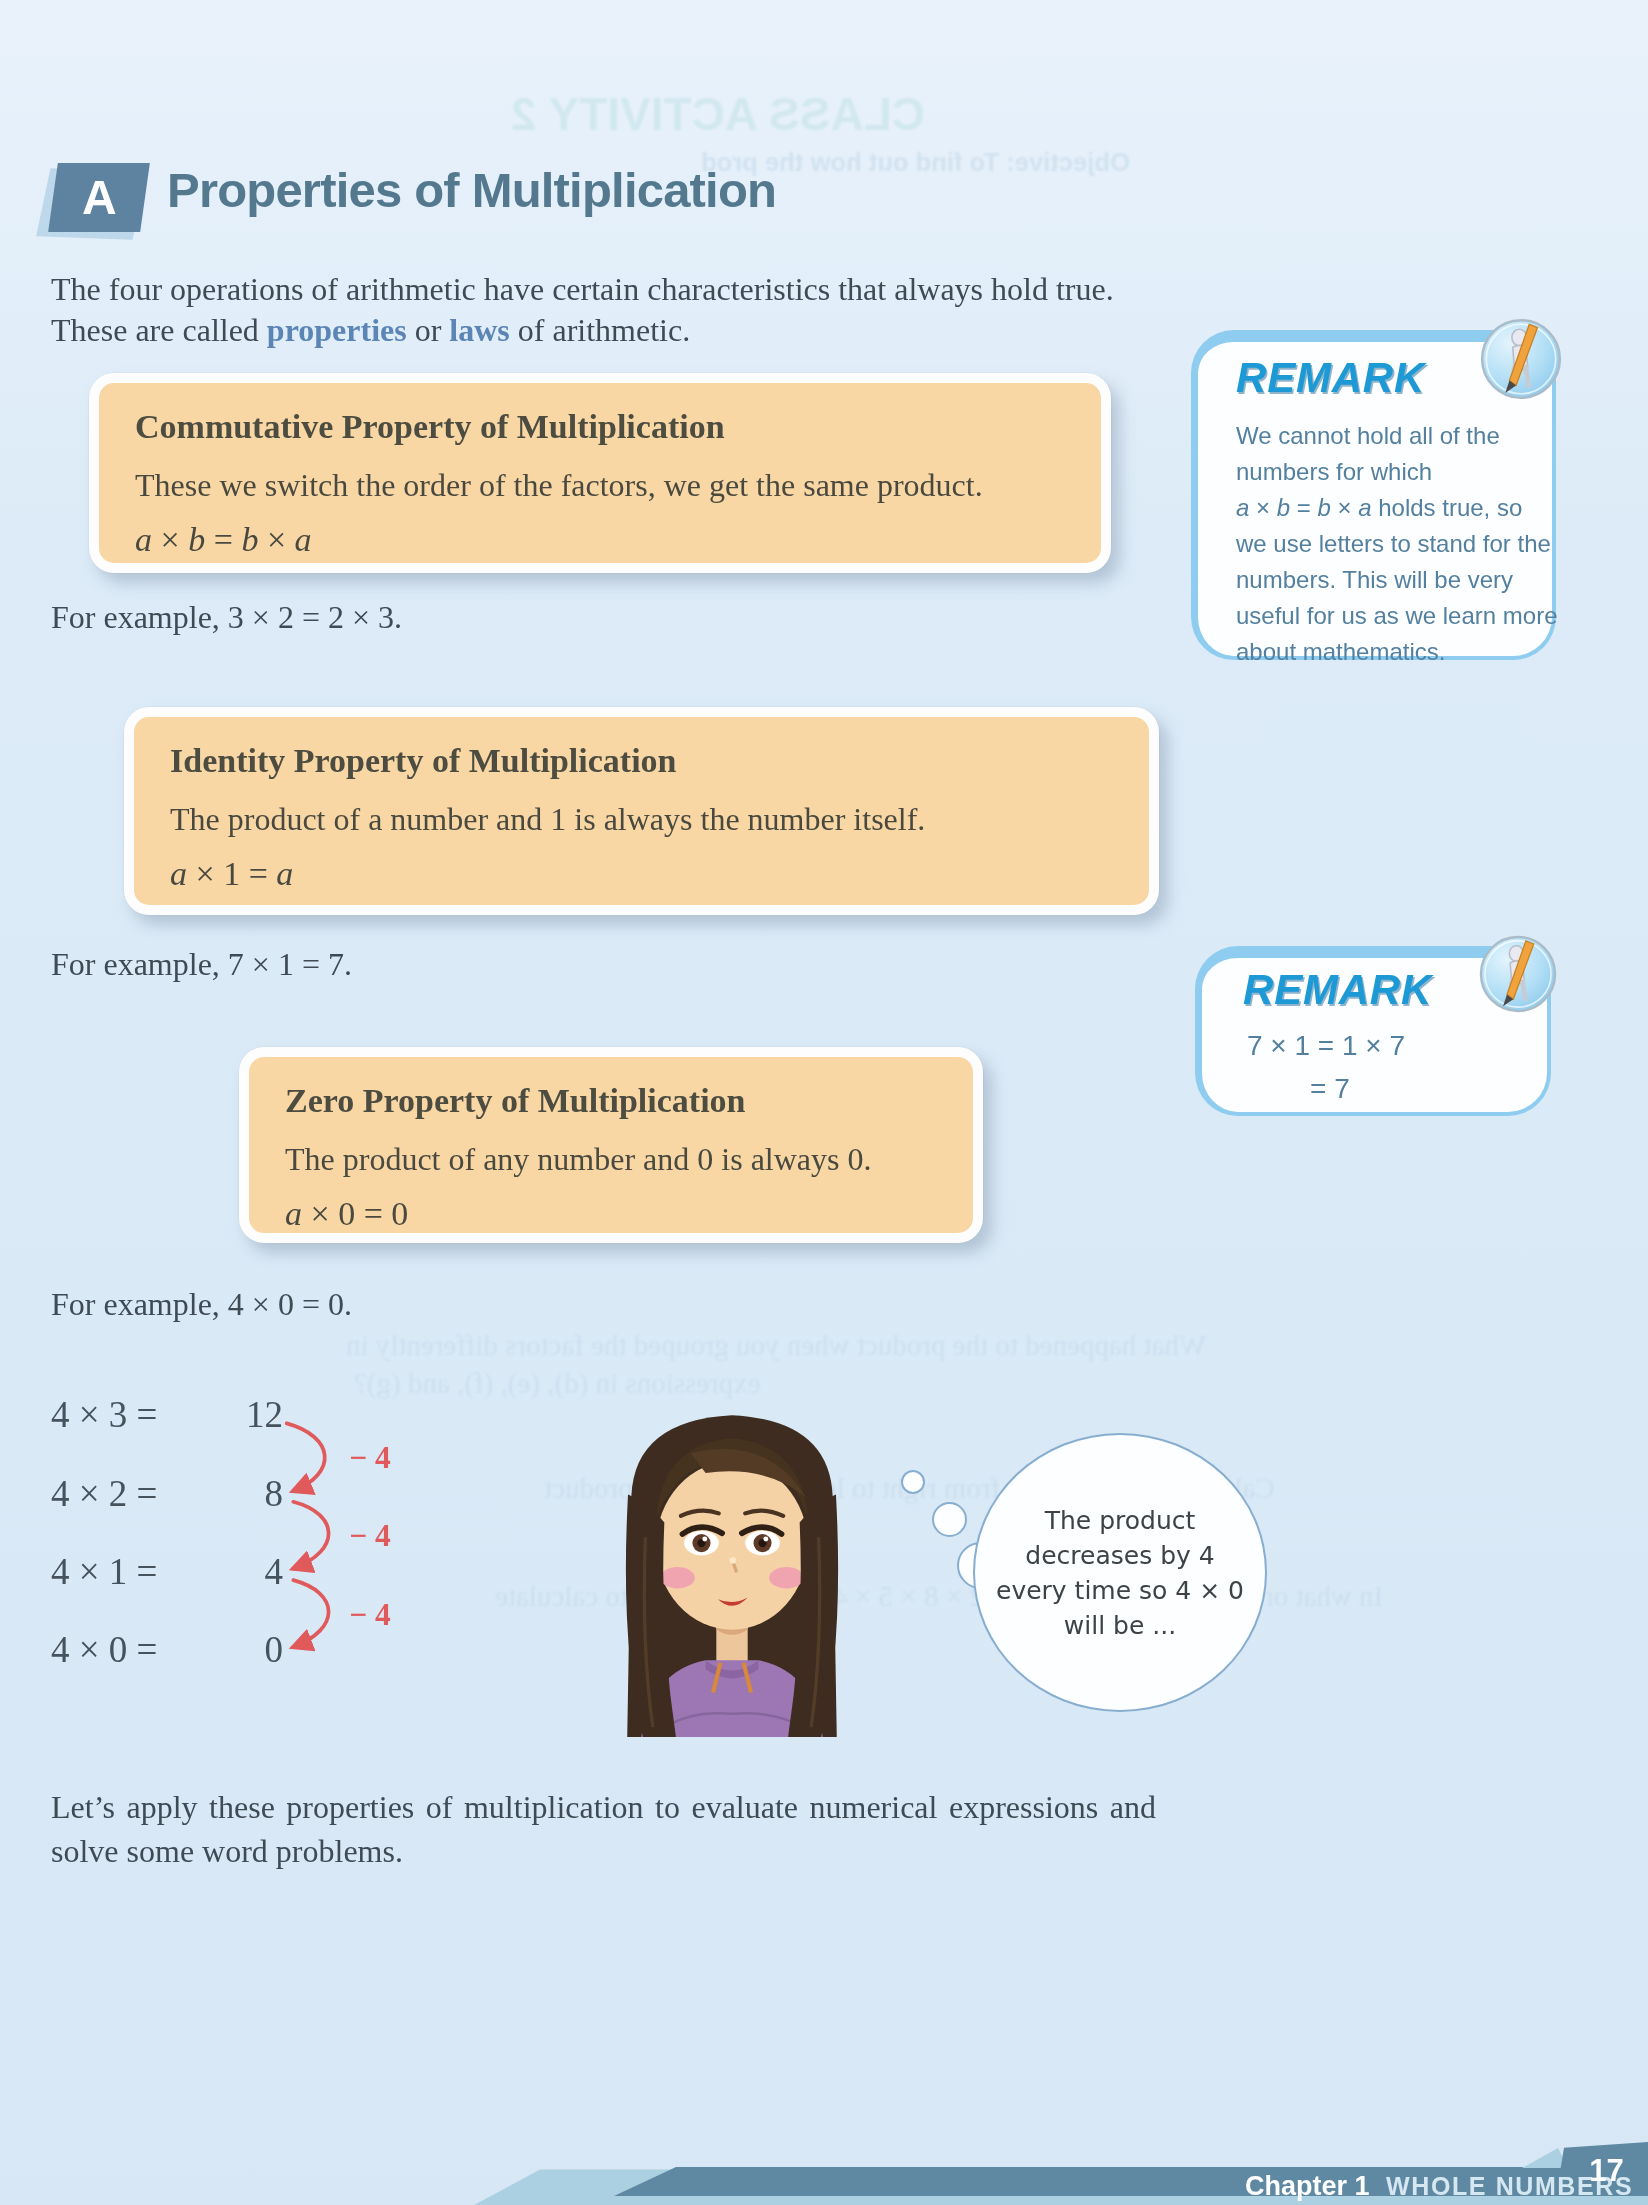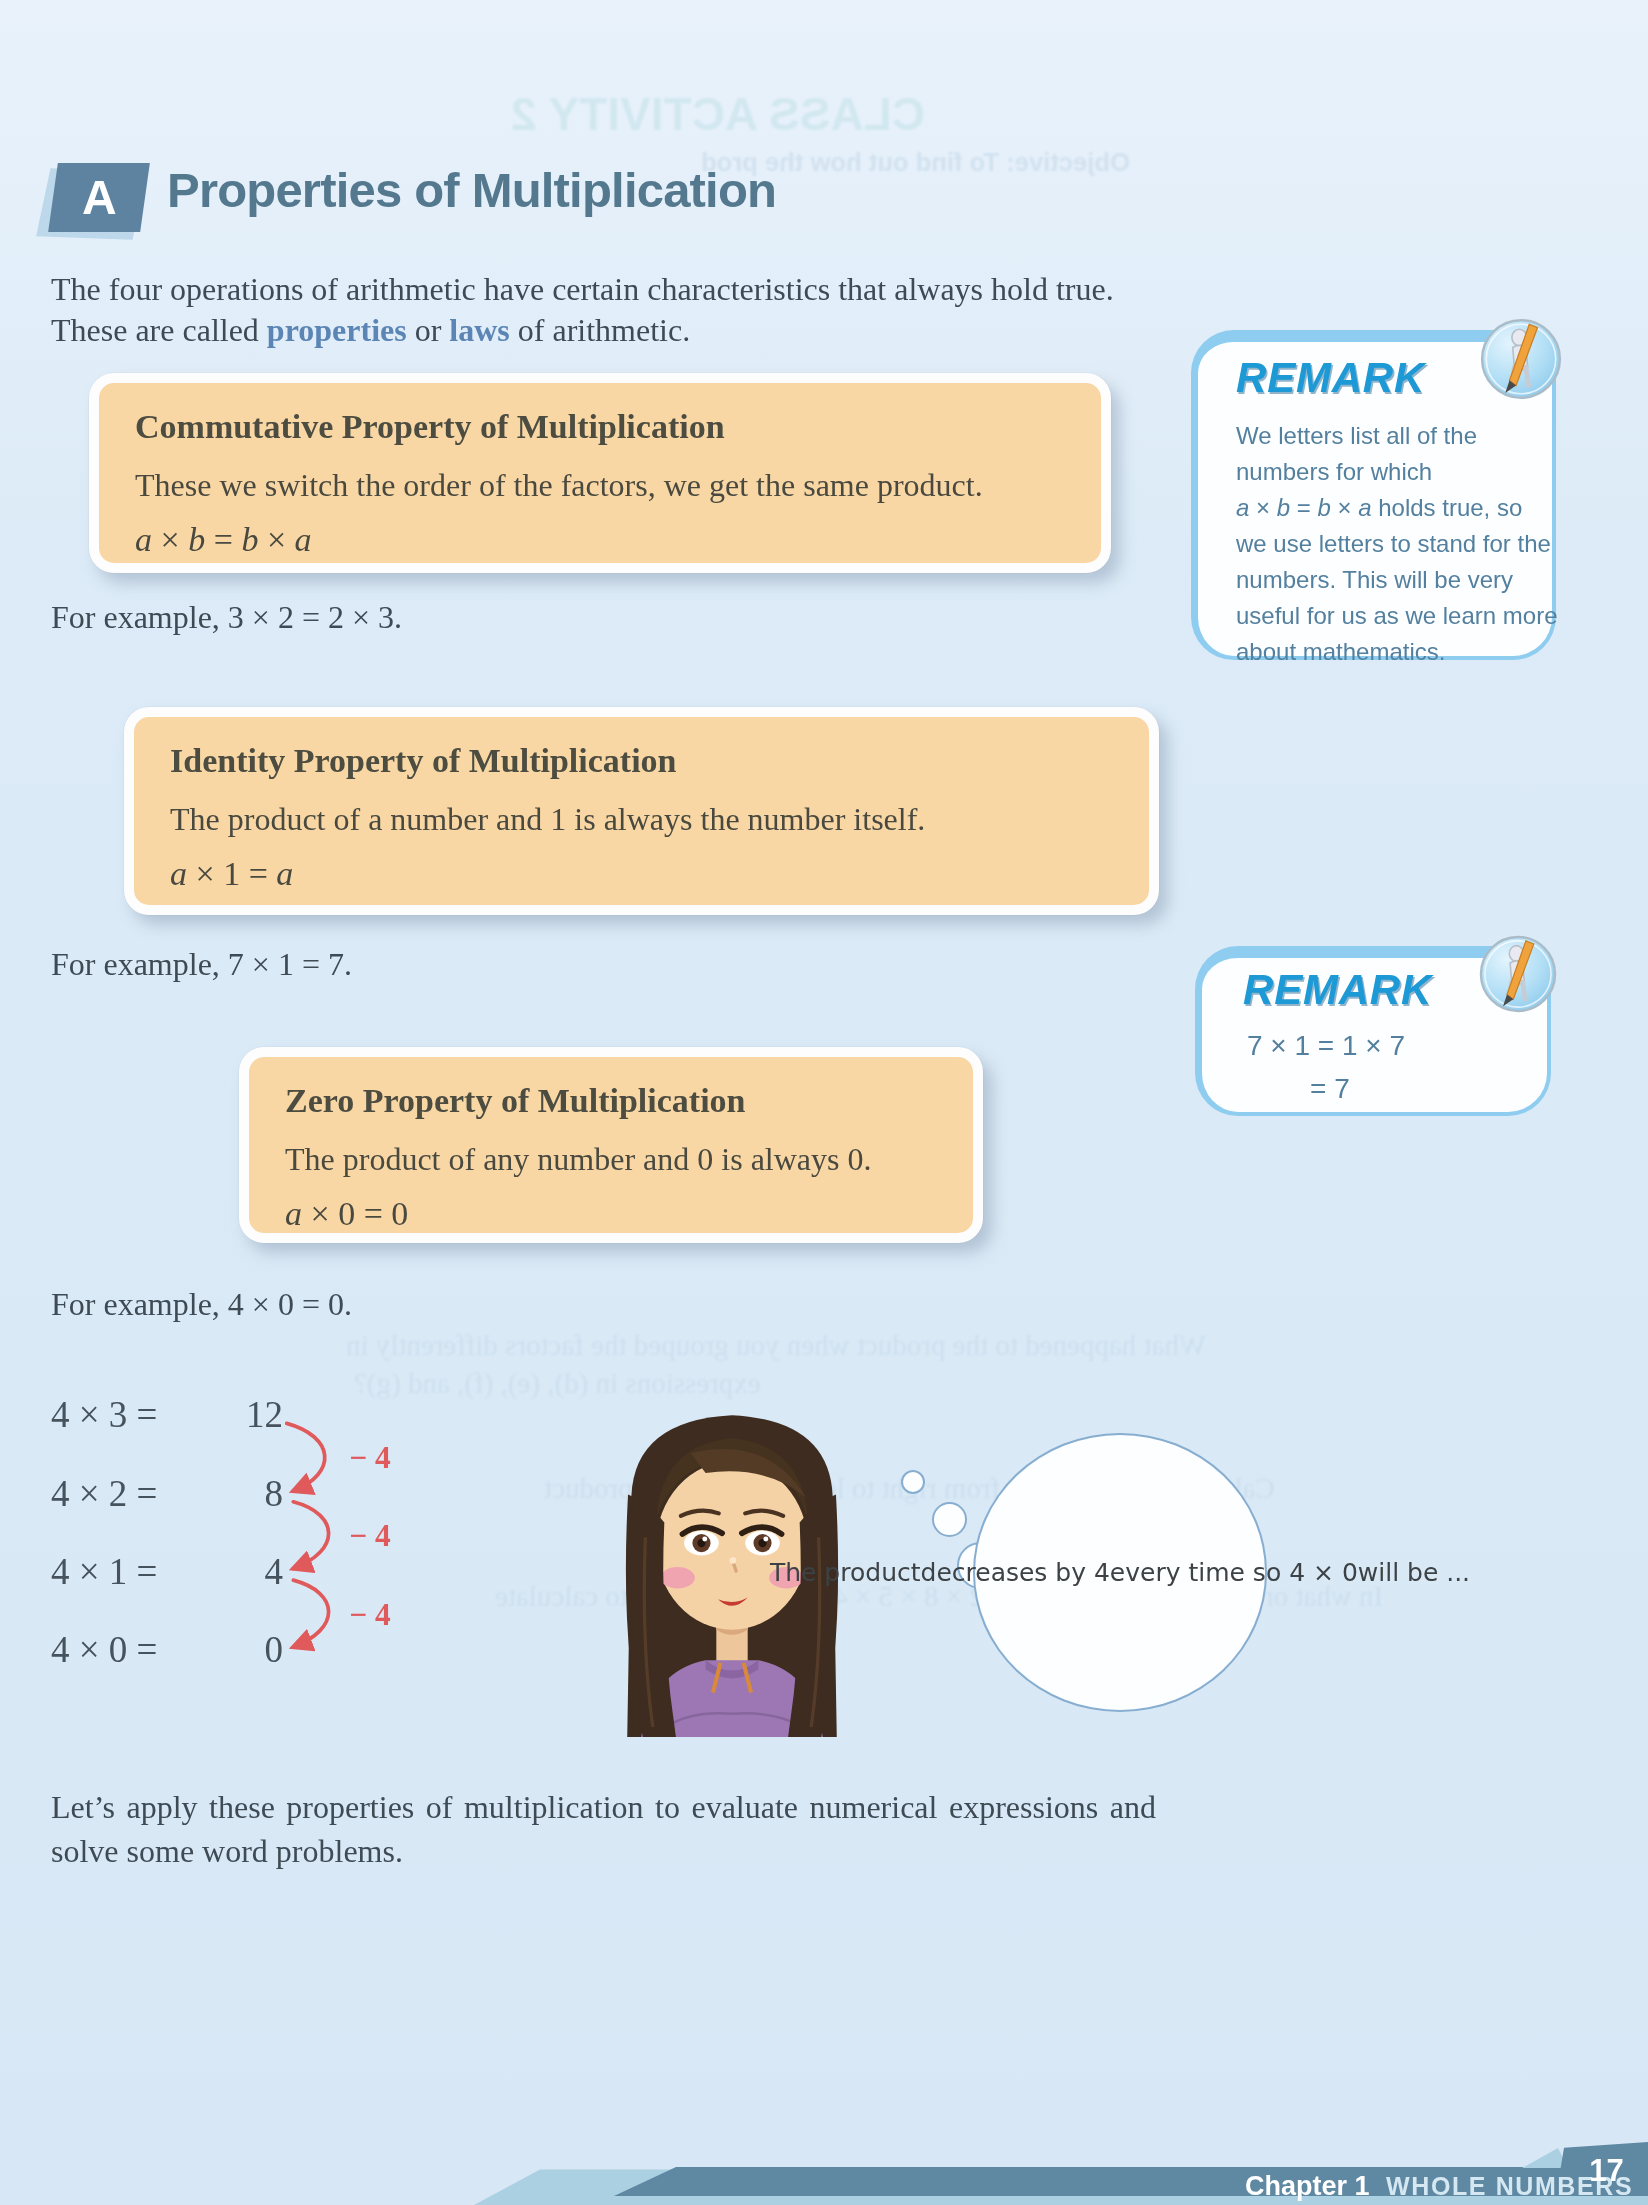--- a/index.html
+++ b/index.html
@@ -72,21 +72,21 @@
   .r0{top:1393px;} .r1{top:1472px;} .r2{top:1550px;font-family:Liberation Serif, serif;} .r3{top:1628px;}
   .arrows{position:absolute;left:280px;top:1397px;}
   .arrow-label{font-family:"Liberation Serif",serif;font-weight:bold;font-size:38px;fill:var(--arrow-red);}
   
   .girl{position:absolute;left:567px;top:1397px;}
   .tb-circle{position:absolute;border:2.5px solid var(--bubble-border);background:#fcfeff;border-radius:50%;}
   .tc1{left:901px;top:1470px;width:20px;height:20px;}
   .tc2{left:932px;top:1502px;width:31px;height:31px;}
   .tc3{left:957px;top:1542px;width:43px;height:43px;}
   .bubble{position:absolute;left:973px;top:1433px;width:290px;height:275px;border-radius:50%;
-    border:2.5px solid var(--bubble-border);background:#fcfeff;display:flex;flex-direction:row;
+    border:2.5px solid var(--bubble-border);background:#fcfeff;display:flex;flex-direction:column;
     align-items:center;justify-content:center;}
   .bubble div{font-family:"DejaVu Sans",sans-serif;font-size:25px;line-height:35px;color:#3c4245;text-align:center;white-space:nowrap;}
   
   .f-shape{position:absolute;pointer-events:none;}
   .f-light{left:0;top:2158px;width:1649px;height:47px;background:var(--footer-light);
     clip-path:polygon(474px 47px,540px 11.5px,1649px 11.5px,1649px 47px);}
   .f-dark{left:0;top:2167px;width:1649px;height:29px;background:var(--footer-band);
     clip-path:polygon(614px 29px,676px 0px,1649px 0px,1649px 29px);}
   .f-tab-accent{left:0;top:2143px;width:1649px;height:25px;background:var(--footer-light);
     clip-path:polygon(1522px 25px,1558px 5px,1568px 25px);}
@@ -138,21 +138,21 @@
       </defs>
       <circle cx="52" cy="52" r="47" fill="url(#icg1)" stroke="#a9bcc8" stroke-width="3"></circle>
       <circle cx="52" cy="52" r="42" fill="none" stroke="#ffffff" stroke-width="2" opacity=".7"></circle>
       <ellipse cx="50" cy="26" rx="9" ry="10" fill="#e9eaf1" stroke="#b9bfca" stroke-width="2"></ellipse>
       <path d="M42 38 Q50 33 58 38 L60 62 Q51 68 44 62 Z" fill="#e9eaf1" stroke="#b9bfca" stroke-width="2"></path>
       <path d="M44 62 L41 84 M58 62 L61 84" stroke="#c6ccd6" stroke-width="6" stroke-linecap="round"></path>
       <polygon points="62,10 72,14 46,84 38,78" fill="#f0a33c" stroke="#c77f22" stroke-width="1.5"></polygon>
       <polygon points="38,78 46,84 33,93" fill="#4a4a4a"></polygon>
     </svg>
     <div class="r-lines">
-      <div class="r-line">We letters list all of the</div>
+      <div class="r-line">We cannot hold all of the</div>
       <div class="r-line">numbers for which</div>
       <div class="r-line"><i>a</i> × <i>b</i> = <i>b</i> × <i>a</i> holds true, so</div>
       <div class="r-line">we use letters to stand for the</div>
       <div class="r-line">numbers. This will be very</div>
       <div class="r-line">useful for us as we learn more</div>
       <div class="r-line">about mathematics.</div>
     </div>
   </div>
 
   <div class="pbox b2">

